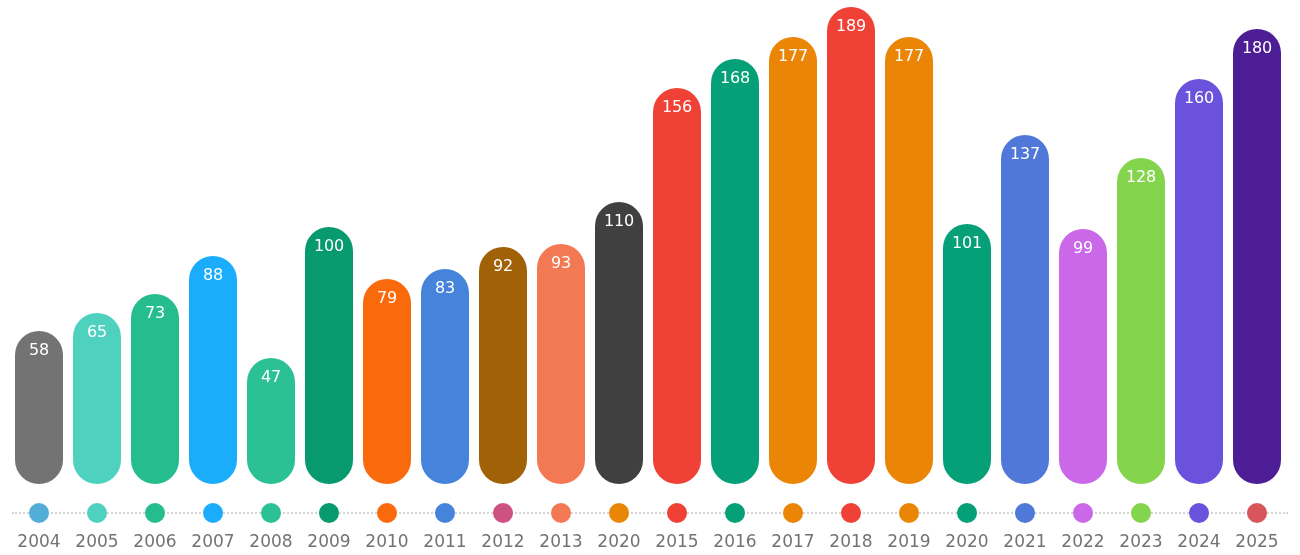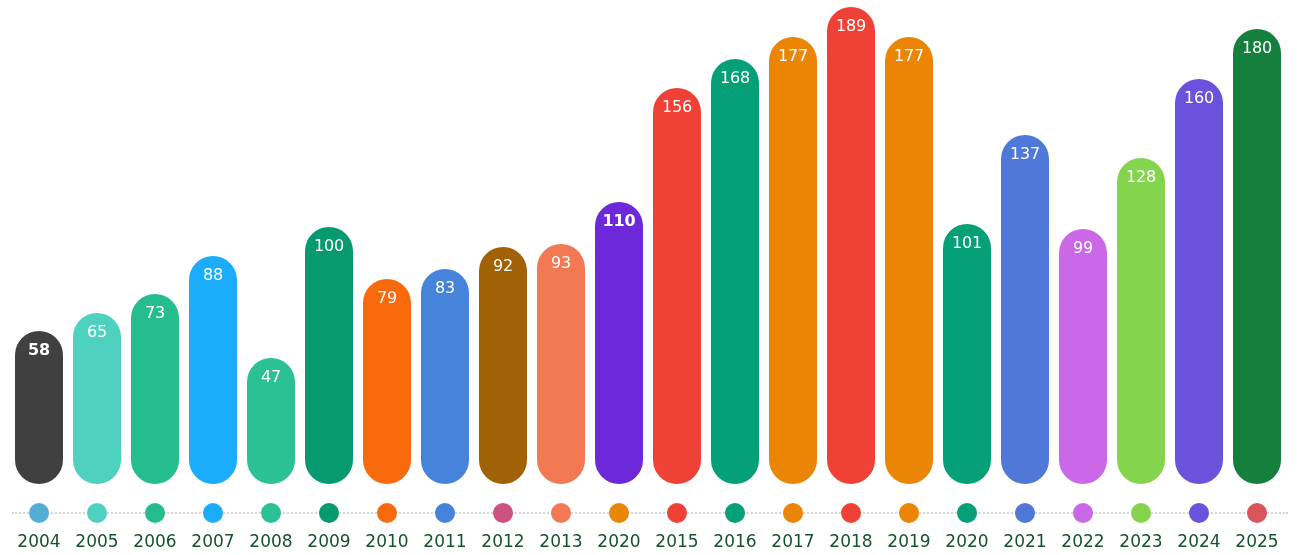--- a/index.html
+++ b/index.html
@@ -75,33 +75,33 @@
     border-radius: 50%;
   }
 
   .axis-label {
     position: absolute;
     top: 530px;
     width: 58px;
     text-align: center;
     font-size: 17px;
     line-height: 22px;
-    color: #14532d;
+    color: #737373;
     font-family: "DejaVu Sans", "Liberation Sans", sans-serif;
     white-space: nowrap;
   }
 </style>
 </head>
 <body>
 
 <div id="chart-root">
 
   <div id="plot-area">
       <div class="bar-col" style="left: 15px;">
-        <div class="bar" title="2004: 58" style="height: 153.364px; background: #404040; font-weight: bold;">
+        <div class="bar" title="2004: 58" style="height: 153.364px; background: #737373;">
           <div class="bar-value">58</div>
         </div>
       </div>
       <div class="bar-col" style="left: 73px;">
         <div class="bar" title="2005: 65" style="height: 170.667px; background: rgb(79, 209, 192);">
           <div class="bar-value">65</div>
         </div>
       </div>
       <div class="bar-col" style="left: 131px;">
         <div class="bar" title="2006: 73" style="height: 190.441px; background: rgb(38, 189, 142);">
@@ -137,21 +137,21 @@
         <div class="bar" title="2012: 92" style="height: 237.405px; background: #a16207;">
           <div class="bar-value">92</div>
         </div>
       </div>
       <div class="bar-col" style="left: 537px;">
         <div class="bar" title="2013: 93" style="height: 239.877px; background: rgb(242, 121, 84);">
           <div class="bar-value">93</div>
         </div>
       </div>
       <div class="bar-col" style="left: 595px;">
-        <div class="bar" title="2014: 110" style="height: 281.897px; background: #6d28d9; font-weight: bold;">
+        <div class="bar" title="2014: 110" style="height: 281.897px; background: #404040;">
           <div class="bar-value">110</div>
         </div>
       </div>
       <div class="bar-col" style="left: 653px;">
         <div class="bar" title="2015: 156" style="height: 395.6px; background: rgb(239, 65, 54);">
           <div class="bar-value">156</div>
         </div>
       </div>
       <div class="bar-col" style="left: 711px;">
         <div class="bar" title="2016: 168" style="height: 425.262px; background: rgb(5, 160, 120);">
@@ -192,21 +192,21 @@
         <div class="bar" title="2023: 128" style="height: 326.39px; background: rgb(133, 212, 78);">
           <div class="bar-value">128</div>
         </div>
       </div>
       <div class="bar-col" style="left: 1175px;">
         <div class="bar" title="2024: 160" style="height: 405.487px; background: rgb(106, 82, 220);">
           <div class="bar-value">160</div>
         </div>
       </div>
       <div class="bar-col" style="left: 1233px;">
-        <div class="bar" title="2025: 180" style="height: 454.923px; background: #15803d;">
+        <div class="bar" title="2025: 180" style="height: 454.923px; background: #4c1d95;">
           <div class="bar-value">180</div>
         </div>
       </div>
     </div>
 
   <div id="axis-line"></div>
 
   <div id="axis-dots">
       <div class="axis-dot" style="left: 29px; background: rgb(82, 174, 214);"></div>
       <div class="axis-dot" style="left: 87px; background: rgb(79, 209, 192);"></div>

